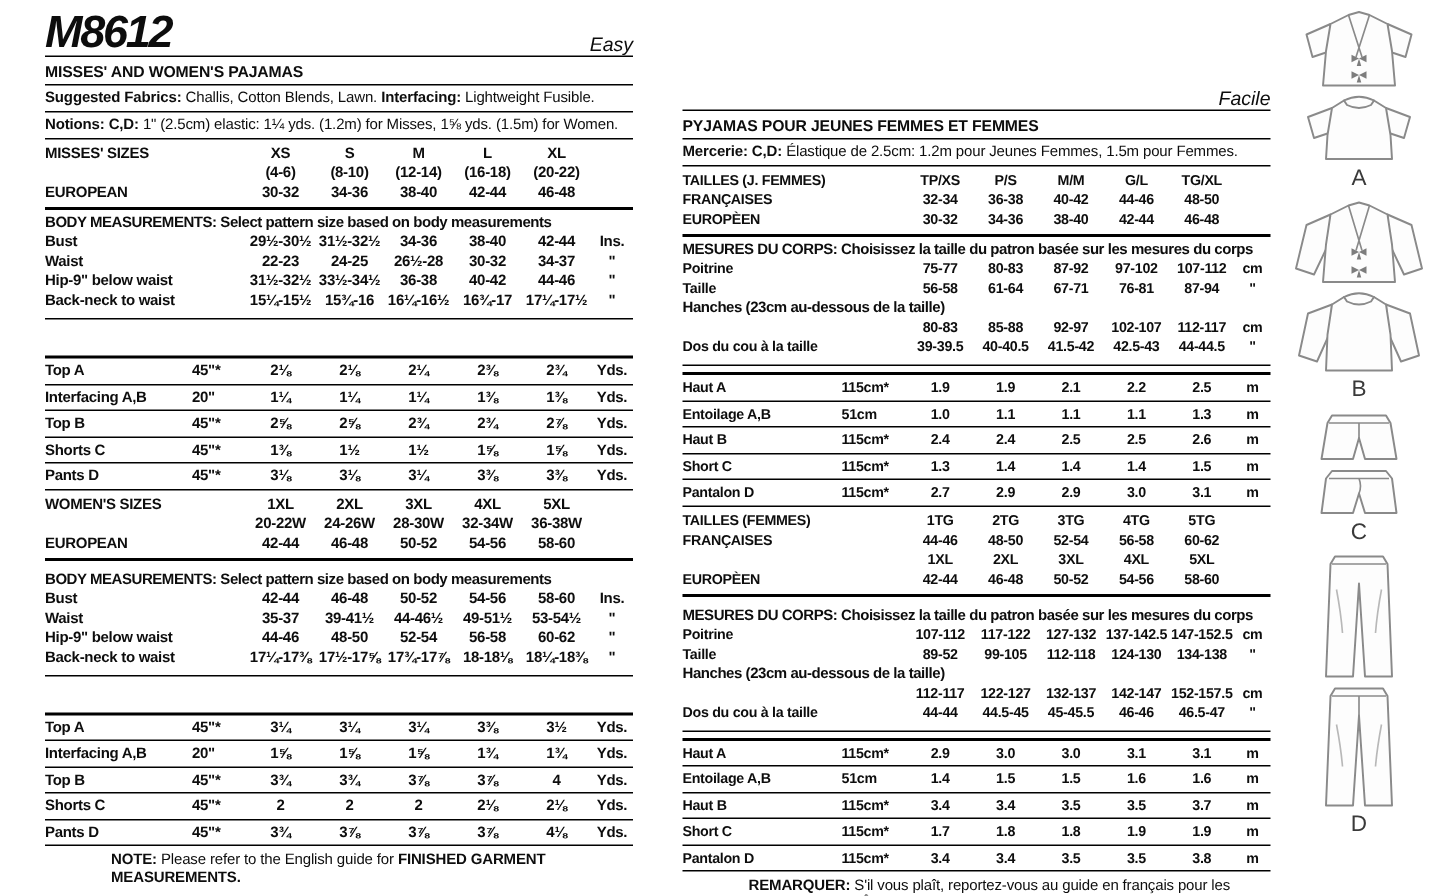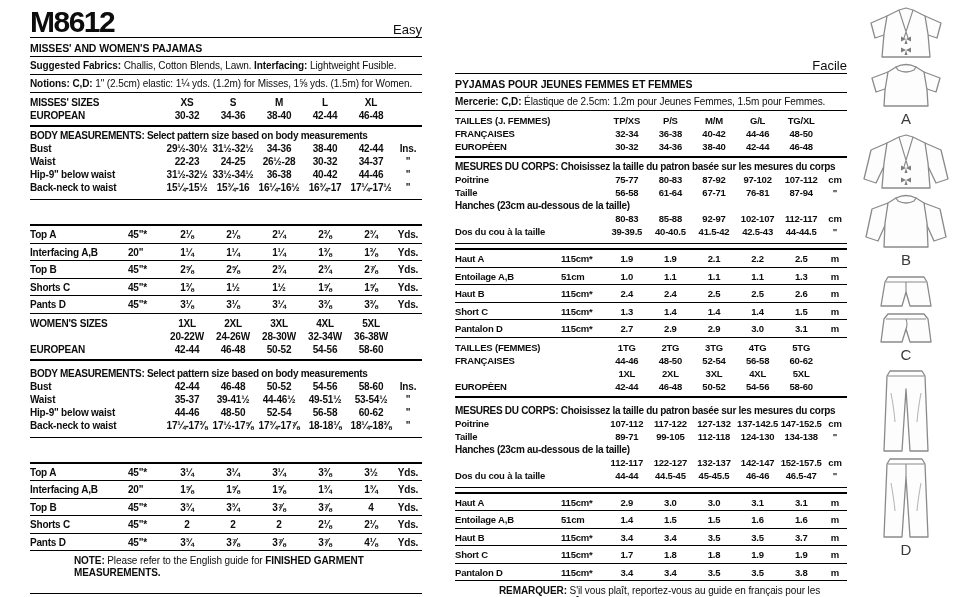--- a/index.html
+++ b/index.html
@@ -5,21 +5,21 @@
   html,body{margin:0;padding:0;}
   body{
     width:958px;height:597px;background:#ffffff;color:#0d0d0d;
     font-family:"Liberation Sans",sans-serif;position:relative;overflow:hidden;
   }
   .col{position:absolute;top:0;height:597px;}
   .col-en{left:30px;width:392px;}
   .col-fr{left:455px;width:392px;margin-top:36px;}
 
   .titlebar{display:flex;justify-content:space-between;align-items:flex-end;
-    height:32px;padding-top:5px;border-bottom:1.5px solid #000;}
+    height:32px;padding-top:5px;border-bottom:1.5px solid #000;font-style:italic;}
   .pattern-number{font-size:30px;font-weight:bold;letter-spacing:-1.5px;line-height:30px;}
   .difficulty{font-size:13px;line-height:15px;}
 
   .section-title{font-weight:bold;font-size:10.5px;line-height:12px;
     padding:4px 0 2px;border-bottom:1px solid #000;letter-spacing:-0.1px;}
   .rich{font-size:10px;line-height:12px;padding:3px 0 2px;border-bottom:1px solid #000;letter-spacing:-0.1px;}
   .rich .b{font-weight:bold;}
   .rich.thick{border-bottom:1.5px solid #000;}
   .rich.note{border-bottom:none;padding-top:4px;padding-left:44px;}
 
@@ -66,20 +66,30 @@
           <span class="c c0">MISSES' SIZES</span>
           <span class="c c1"></span>
           <span class="c c2">XS</span>
           <span class="c c3">S</span>
           <span class="c c4">M</span>
           <span class="c c5">L</span>
           <span class="c c6">XL</span>
           <span class="c c7"></span>
         </div>
         <div class="trow">
+          <span class="c c0"></span>
+          <span class="c c1"></span>
+          <span class="c c2">(4-6)</span>
+          <span class="c c3">(8-10)</span>
+          <span class="c c4">(12-14)</span>
+          <span class="c c5">(16-18)</span>
+          <span class="c c6">(20-22)</span>
+          <span class="c c7"></span>
+        </div>
+        <div class="trow">
           <span class="c c0">EUROPEAN</span>
           <span class="c c1"></span>
           <span class="c c2">30-32</span>
           <span class="c c3">34-36</span>
           <span class="c c4">38-40</span>
           <span class="c c5">42-44</span>
           <span class="c c6">46-48</span>
           <span class="c c7"></span>
         </div>
       </div>
@@ -494,21 +504,21 @@
           <span class="c c2">107-112</span>
           <span class="c c3">117-122</span>
           <span class="c c4">127-132</span>
           <span class="c c5">137-142.5</span>
           <span class="c c6">147-152.5</span>
           <span class="c c7">cm</span>
         </div>
         <div class="trow">
           <span class="c c0">Taille</span>
           <span class="c c1"></span>
-          <span class="c c2">89-71</span>
+          <span class="c c2">89-52</span>
           <span class="c c3">99-105</span>
           <span class="c c4">112-118</span>
           <span class="c c5">124-130</span>
           <span class="c c6">134-138</span>
           <span class="c c7">"</span>
         </div>
         <div class="trow span">Hanches (23cm au-dessous de la taille)</div>
         <div class="trow">
           <span class="c c0"></span>
           <span class="c c1"></span>

